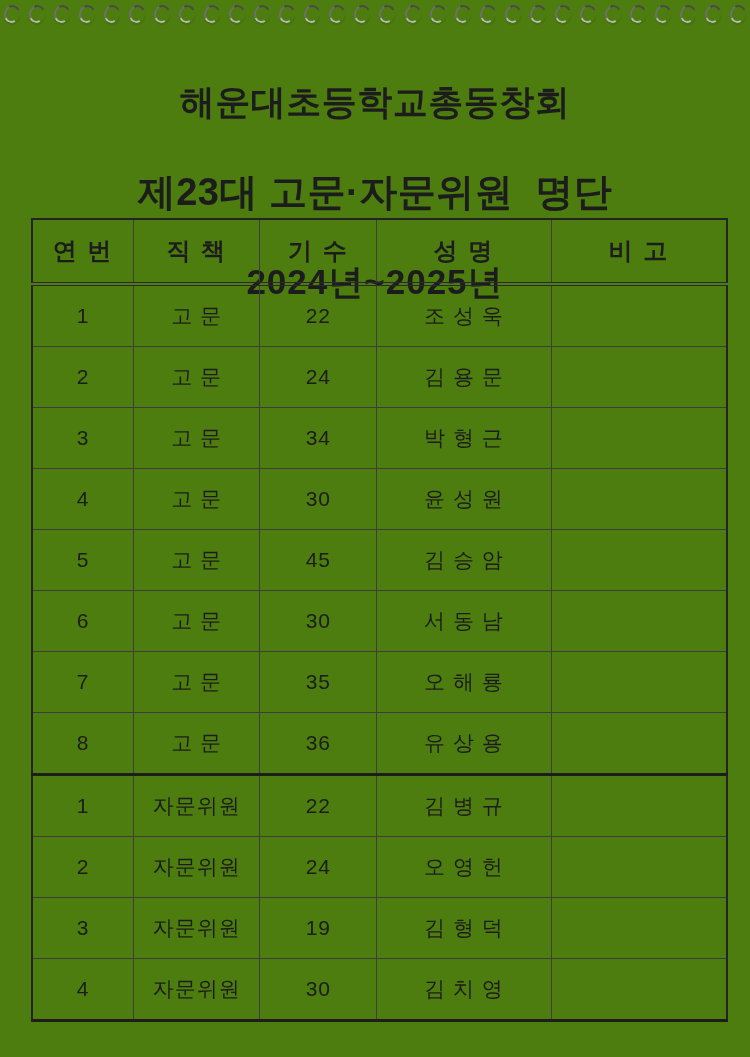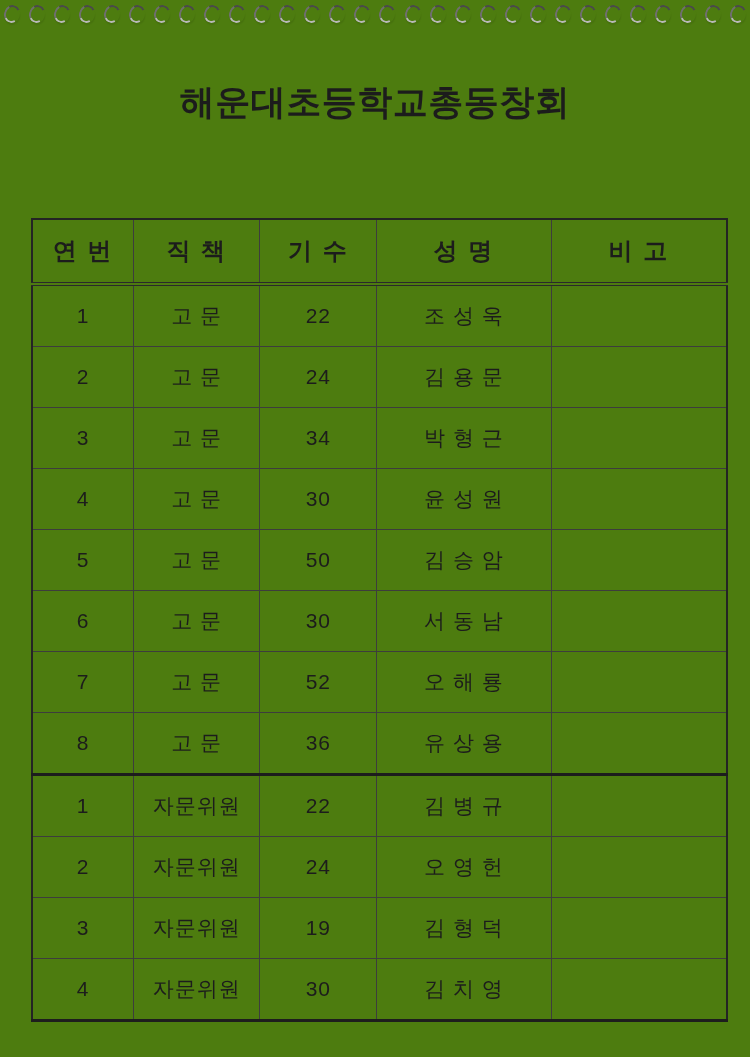--- a/index.html
+++ b/index.html
@@ -151,20 +151,22 @@
       <span class="ring"></span>
       <span class="ring"></span>
       <span class="ring"></span>
       <span class="ring"></span>
       <span class="ring"></span>
       <span class="ring"></span>
     </div>
 
   <div class="title-block">
     <div class="title-line1">해운대초등학교총동창회</div>
+    <div class="title-line2">제23대 고문·자문위원  명단</div>
+    <div class="title-line3">2024년~2025년</div>
   </div>
 
   <div class="roster-wrap">
     <table class="roster">
       <colgroup id="roster-cols">
           <col style="width: 14.6%;">
           <col style="width: 18.2%;">
           <col style="width: 16.8%;">
           <col style="width: 25.1%;">
           <col style="width: 25.3%;">
@@ -203,35 +205,35 @@
           <tr>
             <td class="cell-no">4</td>
             <td class="cell-position">고  문</td>
             <td class="cell-cohort">30</td>
             <td class="cell-name">윤 성 원</td>
             <td class="cell-note"></td>
           </tr>
           <tr>
             <td class="cell-no">5</td>
             <td class="cell-position">고  문</td>
-            <td class="cell-cohort">50</td>
+            <td class="cell-cohort">45</td>
             <td class="cell-name">김 승 암</td>
             <td class="cell-note"></td>
           </tr>
           <tr>
             <td class="cell-no">6</td>
             <td class="cell-position">고  문</td>
             <td class="cell-cohort">30</td>
             <td class="cell-name">서 동 남</td>
             <td class="cell-note"></td>
           </tr>
           <tr>
             <td class="cell-no">7</td>
             <td class="cell-position">고  문</td>
-            <td class="cell-cohort">52</td>
+            <td class="cell-cohort">35</td>
             <td class="cell-name">오 해 룡</td>
             <td class="cell-note"></td>
           </tr>
           <tr>
             <td class="cell-no">8</td>
             <td class="cell-position">고  문</td>
             <td class="cell-cohort">36</td>
             <td class="cell-name">유 상 용</td>
             <td class="cell-note"></td>
           </tr>

